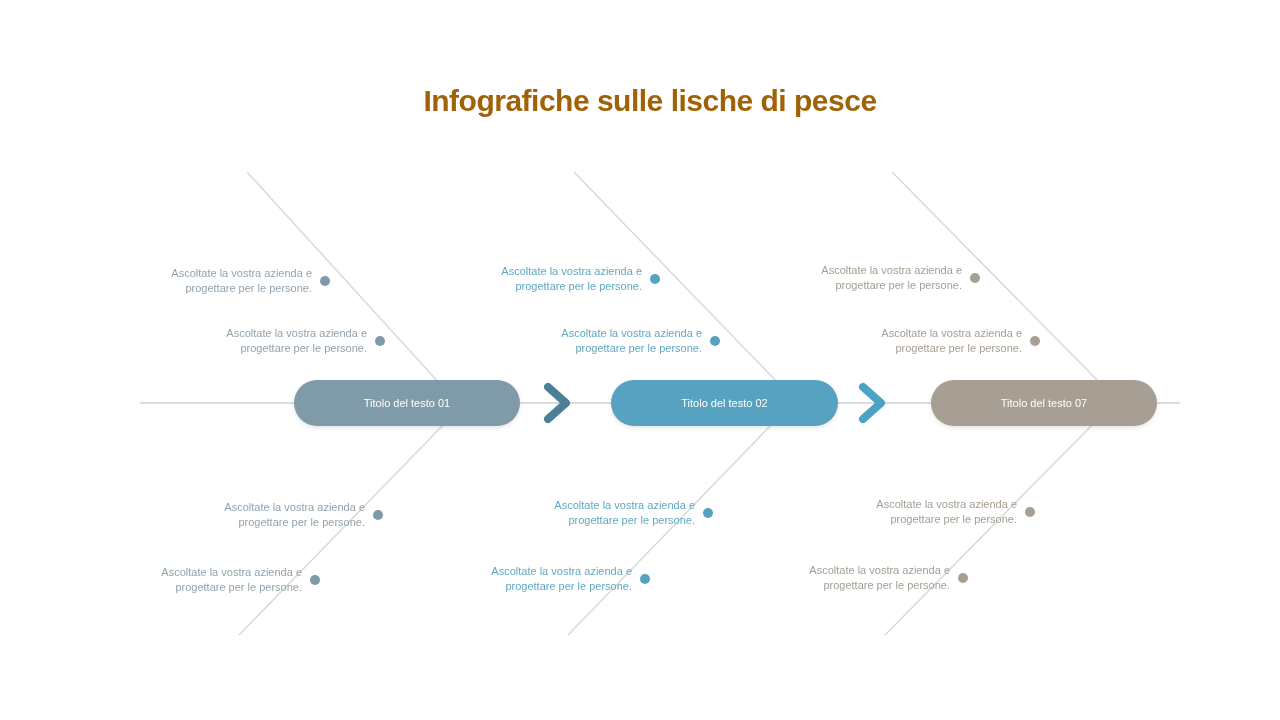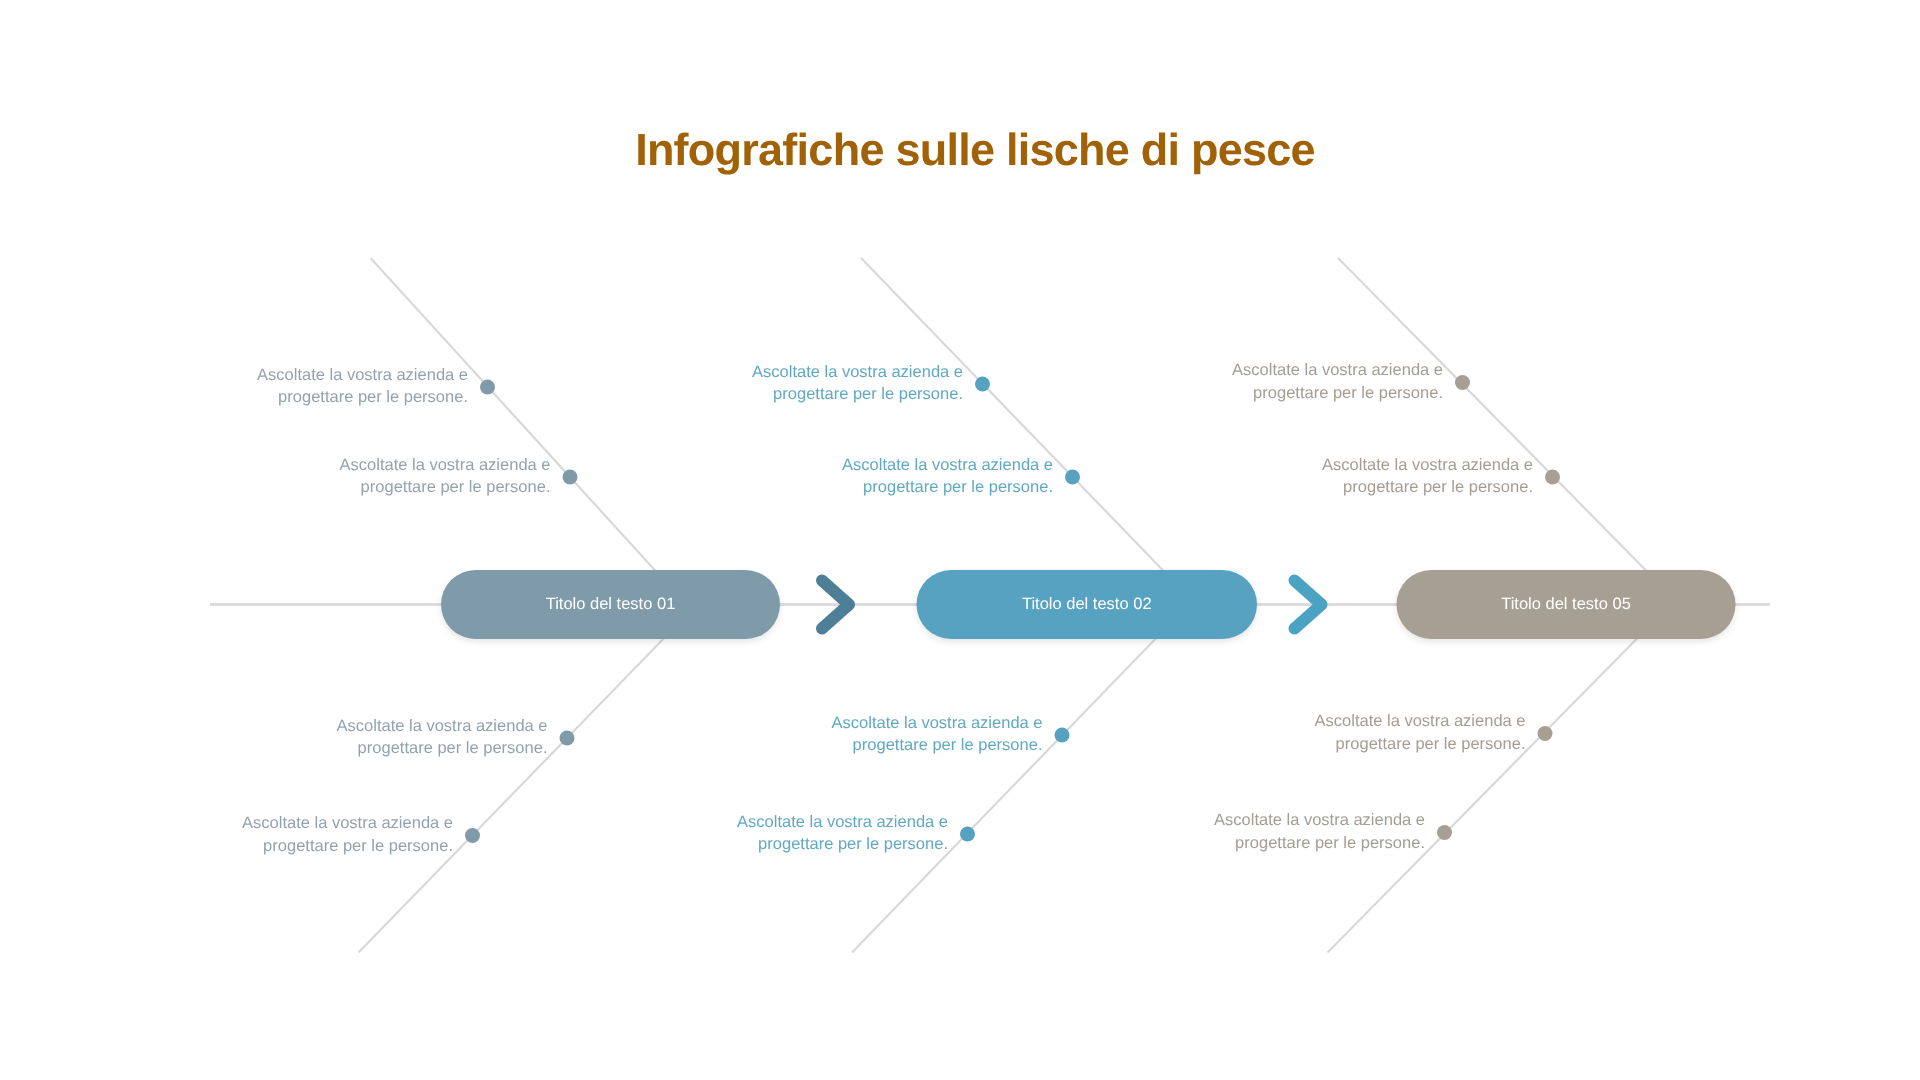--- a/index.html
+++ b/index.html
@@ -37,21 +37,21 @@
   .pill-1 { left: 294px; width: 226px; background: #7f9aa8; }
   .pill-2 { left: 611px; width: 227px; background: #57a2c0; }
   .pill-3 { left: 931px; width: 226px; background: #a89f94; }
 
   .chevron { position: absolute; top: 382px; width: 30px; height: 42px; }
   .chev-1 { left: 543px; }
   .chev-2 { left: 858px; }
   .chev-1 polyline { stroke: #4d7f97; }
   .chev-2 polyline { stroke: #4ba3c3; }
 
-  .note { position: absolute; display: flex; align-items: center; gap: 8px; }
+  .note { position: absolute; display: flex; align-items: center; gap: 8px; margin-top: 23px; }
   .note .txt { width: 160px; text-align: right; font-size: 11px; line-height: 15px; }
   .note .dot { width: 10px; height: 10px; border-radius: 50%; flex: none; }
 
   .s1 .txt { color: #93a2ad; } .s1 .dot { background: #7f9aa8; }
   .s2 .txt { color: #61a8c2; } .s2 .dot { background: #57a2c0; }
   .s3 .txt { color: #a59d92; } .s3 .dot { background: #a89f94; }
 
   
   .n-s1-a { left: 152px; top: 243px; }
   .n-s1-b { left: 207px; top: 303px; }
@@ -84,21 +84,21 @@
     <line x1="776" y1="420" x2="568" y2="635" stroke="#d9d9d9" stroke-width="1.5"></line>
 
     <line x1="892" y1="172" x2="1100" y2="383" stroke="#d9d9d9" stroke-width="1.5"></line>
     <line x1="1097" y1="420" x2="885" y2="635" stroke="#d9d9d9" stroke-width="1.5"></line>
   </svg>
 
   <div class="title">Infografiche sulle lische di pesce</div>
 
   <div class="pill pill-1">Titolo del testo 01</div>
   <div class="pill pill-2">Titolo del testo 02</div>
-  <div class="pill pill-3">Titolo del testo 05</div>
+  <div class="pill pill-3">Titolo del testo 07</div>
 
   <svg class="chevron chev-1" viewBox="0 0 30 42">
     <polyline points="5,5 23,21 5,37" fill="none" stroke-width="8" stroke-linecap="round" stroke-linejoin="round"></polyline>
   </svg>
   <svg class="chevron chev-2" viewBox="0 0 30 42">
     <polyline points="5,5 23,21 5,37" fill="none" stroke-width="8" stroke-linecap="round" stroke-linejoin="round"></polyline>
   </svg>
 
   <div class="note s1 n-s1-a">
     <div class="txt"><span>Ascoltate la vostra azienda e</span><br><span>progettare per le persone.</span></div>

